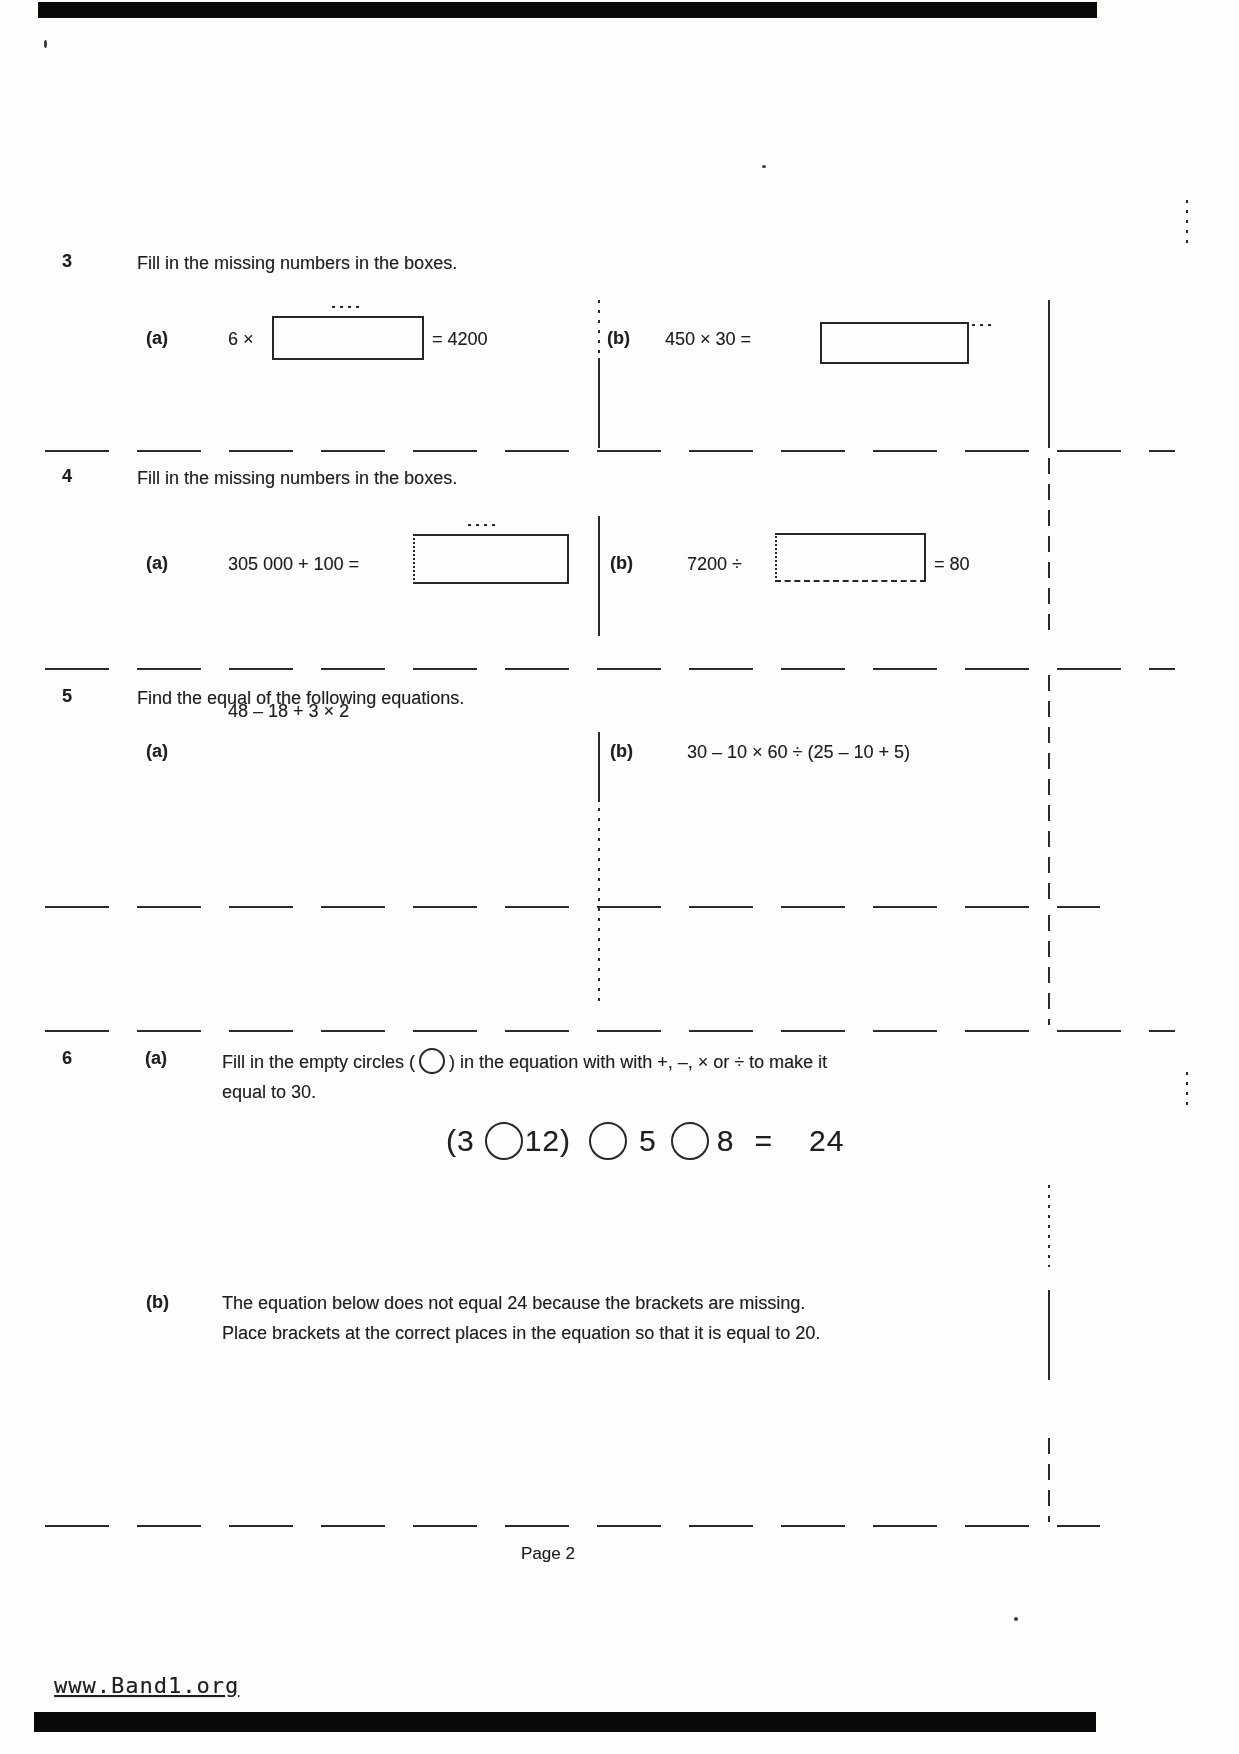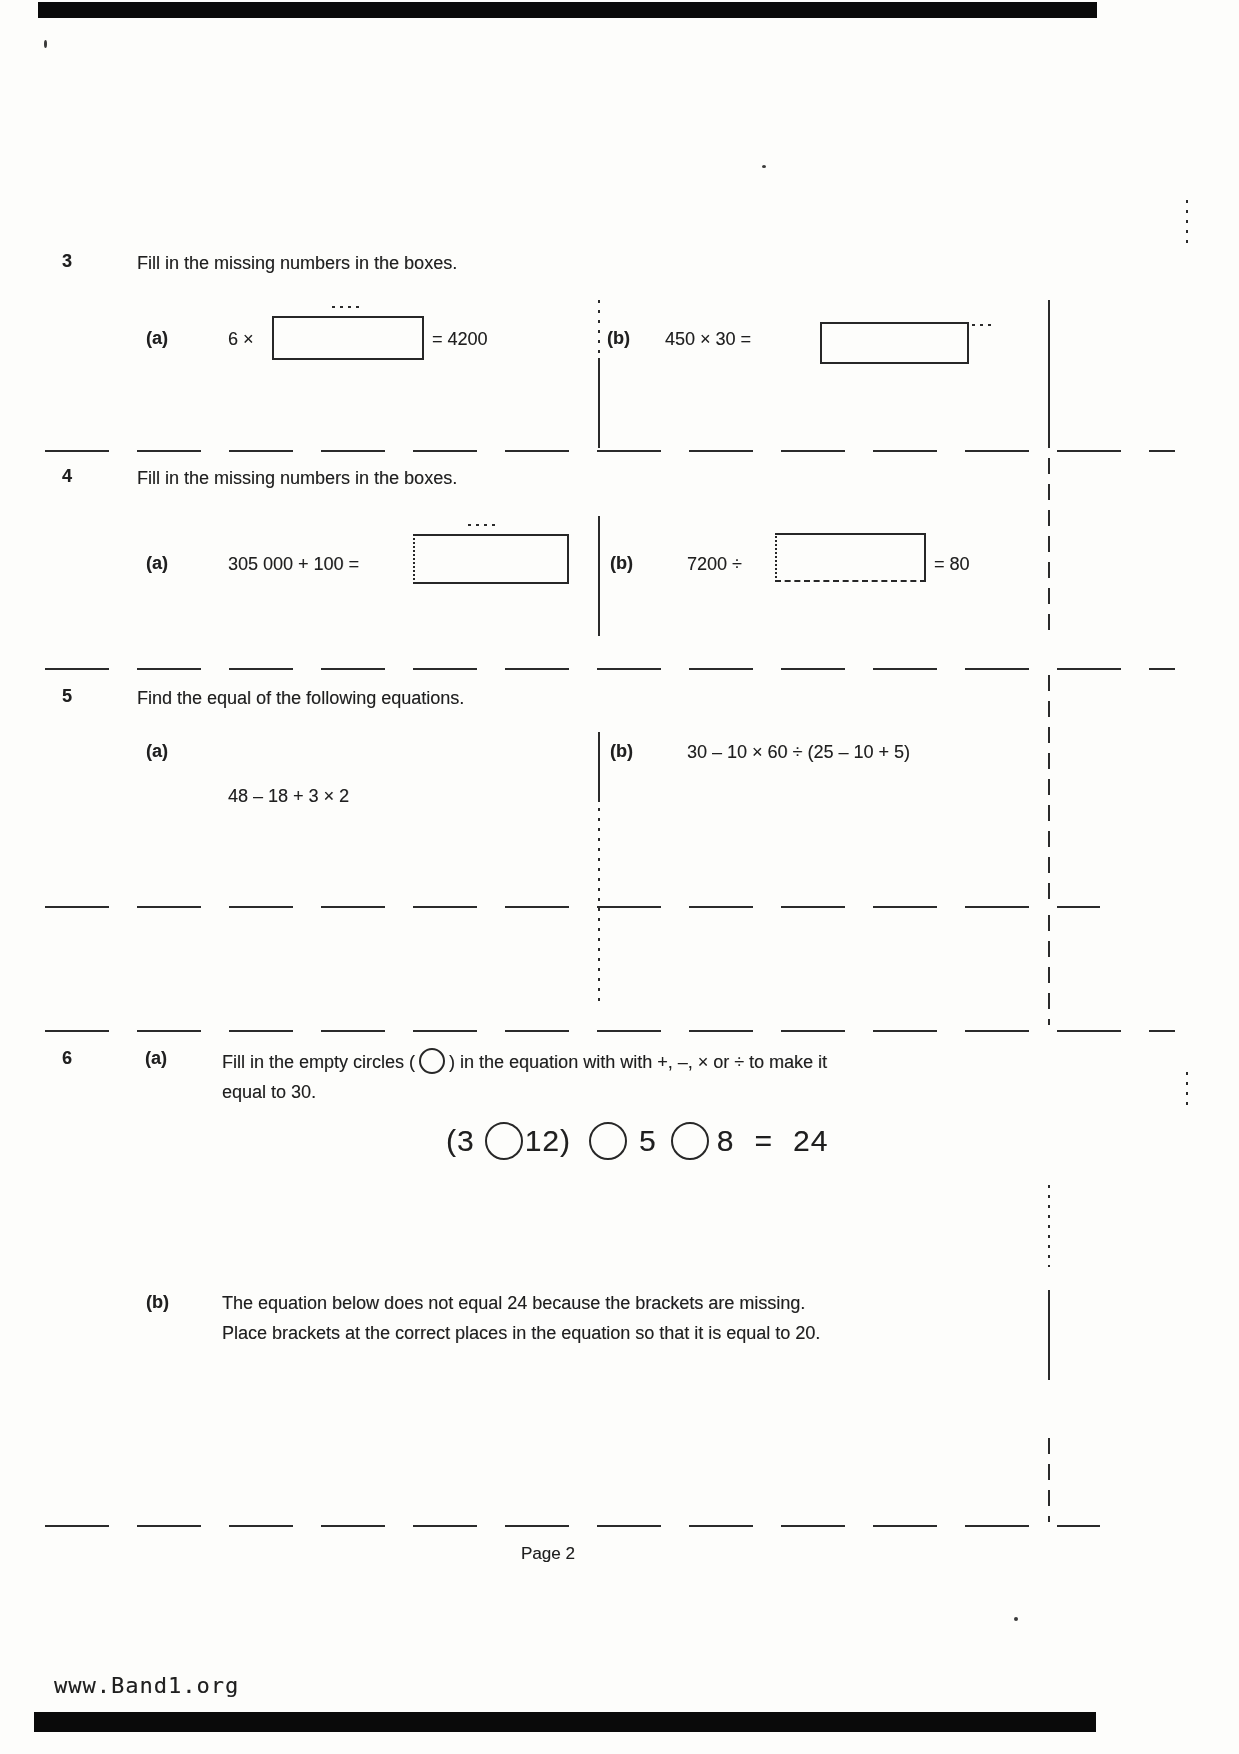--- a/index.html
+++ b/index.html
@@ -21,21 +21,21 @@
         background:repeating-linear-gradient(180deg,#2b2b2b 0 16px,transparent 16px 26px);}
   .vdot{position:absolute;width:2px;
         background:repeating-linear-gradient(180deg,#2b2b2b 0 3px,transparent 3px 10px);}
   .bar{position:absolute;background:#0a0a0a;}
   .speck{position:absolute;background:#3a3a3a;border-radius:50%;}
   .bigeq{position:absolute;display:flex;align-items:center;font-size:30px;
          letter-spacing:1px;white-space:nowrap;text-shadow:0.3px 0.3px 0 rgba(25,25,25,.4);}
   .circle{display:inline-block;width:34px;height:34px;border:2px solid #272727;border-radius:50%;}
   .circle-sm{display:inline-block;width:22px;height:22px;border:2px solid #272727;
          border-radius:50%;vertical-align:-6px;margin:0 4px;}
-  .mono{font-family:"DejaVu Sans Mono","Liberation Mono",monospace;}
+  .mono{font-family:"DejaVu Sans Mono","Liberation Mono",monospace;text-decoration:underline;}
 </style>
 </head>
 <body>
 
 <div class="page">
 
   <div class="bar" style="left:38px;top:2px;width:1059px;height:16px"></div>
   <div class="bar" style="left:34px;top:1712px;width:1062px;height:20px"></div>
 
   <div class="speck" style="left:44px;top:40px;width:3px;height:8px"></div>
@@ -88,21 +88,21 @@
 
   <span class="lbl" style="left:610px;top:553px">(b)</span>
   <span class="t" style="left:687px;top:553px">7200 ÷</span>
   <div class="abox dotl dashb" style="left:775px;top:533px;width:147px;height:45px"></div>
   <span class="t" style="left:934px;top:553px">= 80</span>
 
   <span class="qnum" style="left:62px;top:686px">5</span>
   <span class="t" style="left:137px;top:687px">Find the equal of the following equations.</span>
 
   <span class="lbl" style="left:146px;top:741px">(a)</span>
-  <span class="t" style="left:228px;top:785px">48 – 18 + 3 × 2</span>
+  <span class="t" style="left:228px;top:700px">48 – 18 + 3 × 2</span>
 
   <div class="vsolid" style="left:598px;top:732px;height:70px"></div>
   <div class="vdot" style="left:598px;top:808px;height:200px"></div>
 
   <span class="lbl" style="left:610px;top:741px">(b)</span>
   <span class="t" style="left:687px;top:741px">30 – 10 × 60 ÷ (25 – 10 + 5)</span>
 
   <span class="qnum" style="left:62px;top:1048px">6</span>
   <span class="lbl" style="left:145px;top:1048px">(a)</span>
   <span class="t" style="left:222px;top:1048px">
@@ -112,21 +112,21 @@
 
   <div class="bigeq" style="left:446px;top:1120px;height:42px">
     <span>(3</span>
     <span class="circle" style="margin:0 2px 0 10px"></span>
     <span>12)</span>
     <span class="circle" style="margin:0 12px 0 18px"></span>
     <span>5</span>
     <span class="circle" style="margin:0 8px 0 14px"></span>
     <span>8</span>
     <span style="margin-left:20px">=</span>
-    <span style="margin-left:20px">24</span>
+    <span style="margin-left:36px">24</span>
   </div>
 
   <span class="lbl" style="left:146px;top:1292px">(b)</span>
   <span class="t" style="left:222px;top:1292px">The equation below does not equal 24 because the brackets are missing.</span>
   <span class="t" style="left:222px;top:1322px">Place brackets at the correct places in the equation so that it is equal to 20.</span>
 
 
   <span class="t" style="left:521px;top:1543px;font-size:17px">Page 2</span>
   <span class="t mono" style="left:54px;top:1675px;font-size:22px;letter-spacing:1px">www.Band1.org</span>
 

